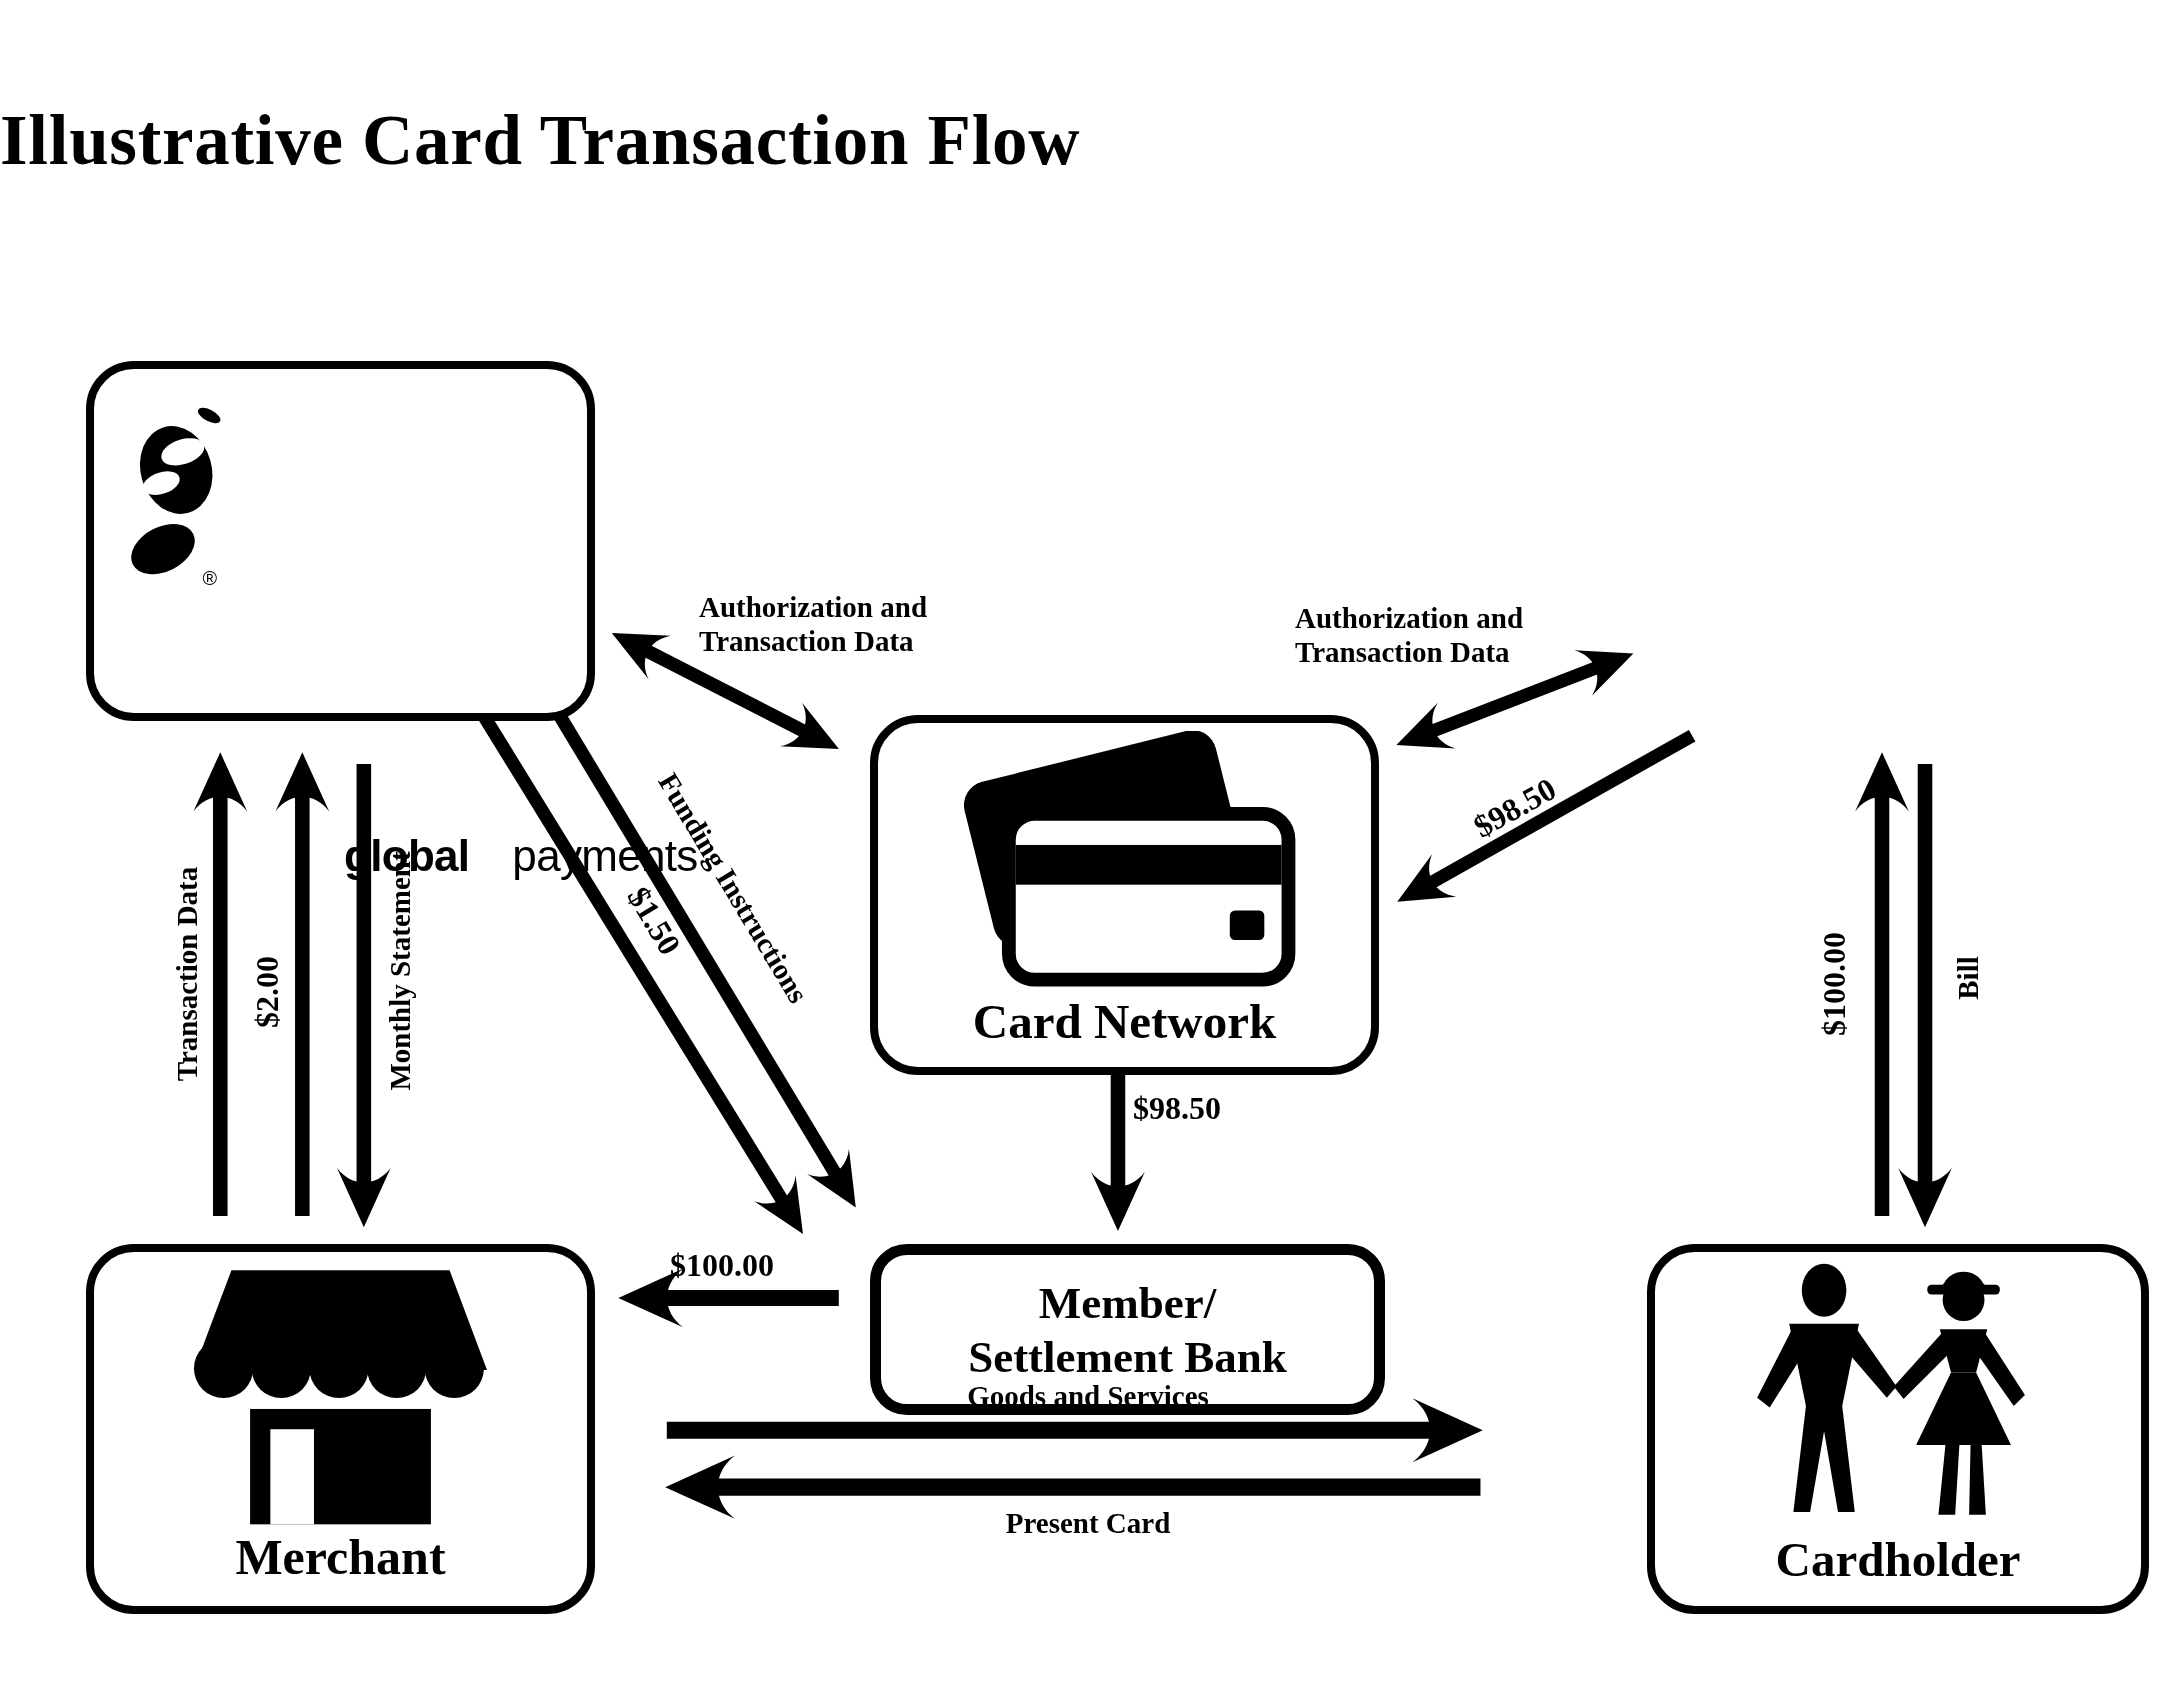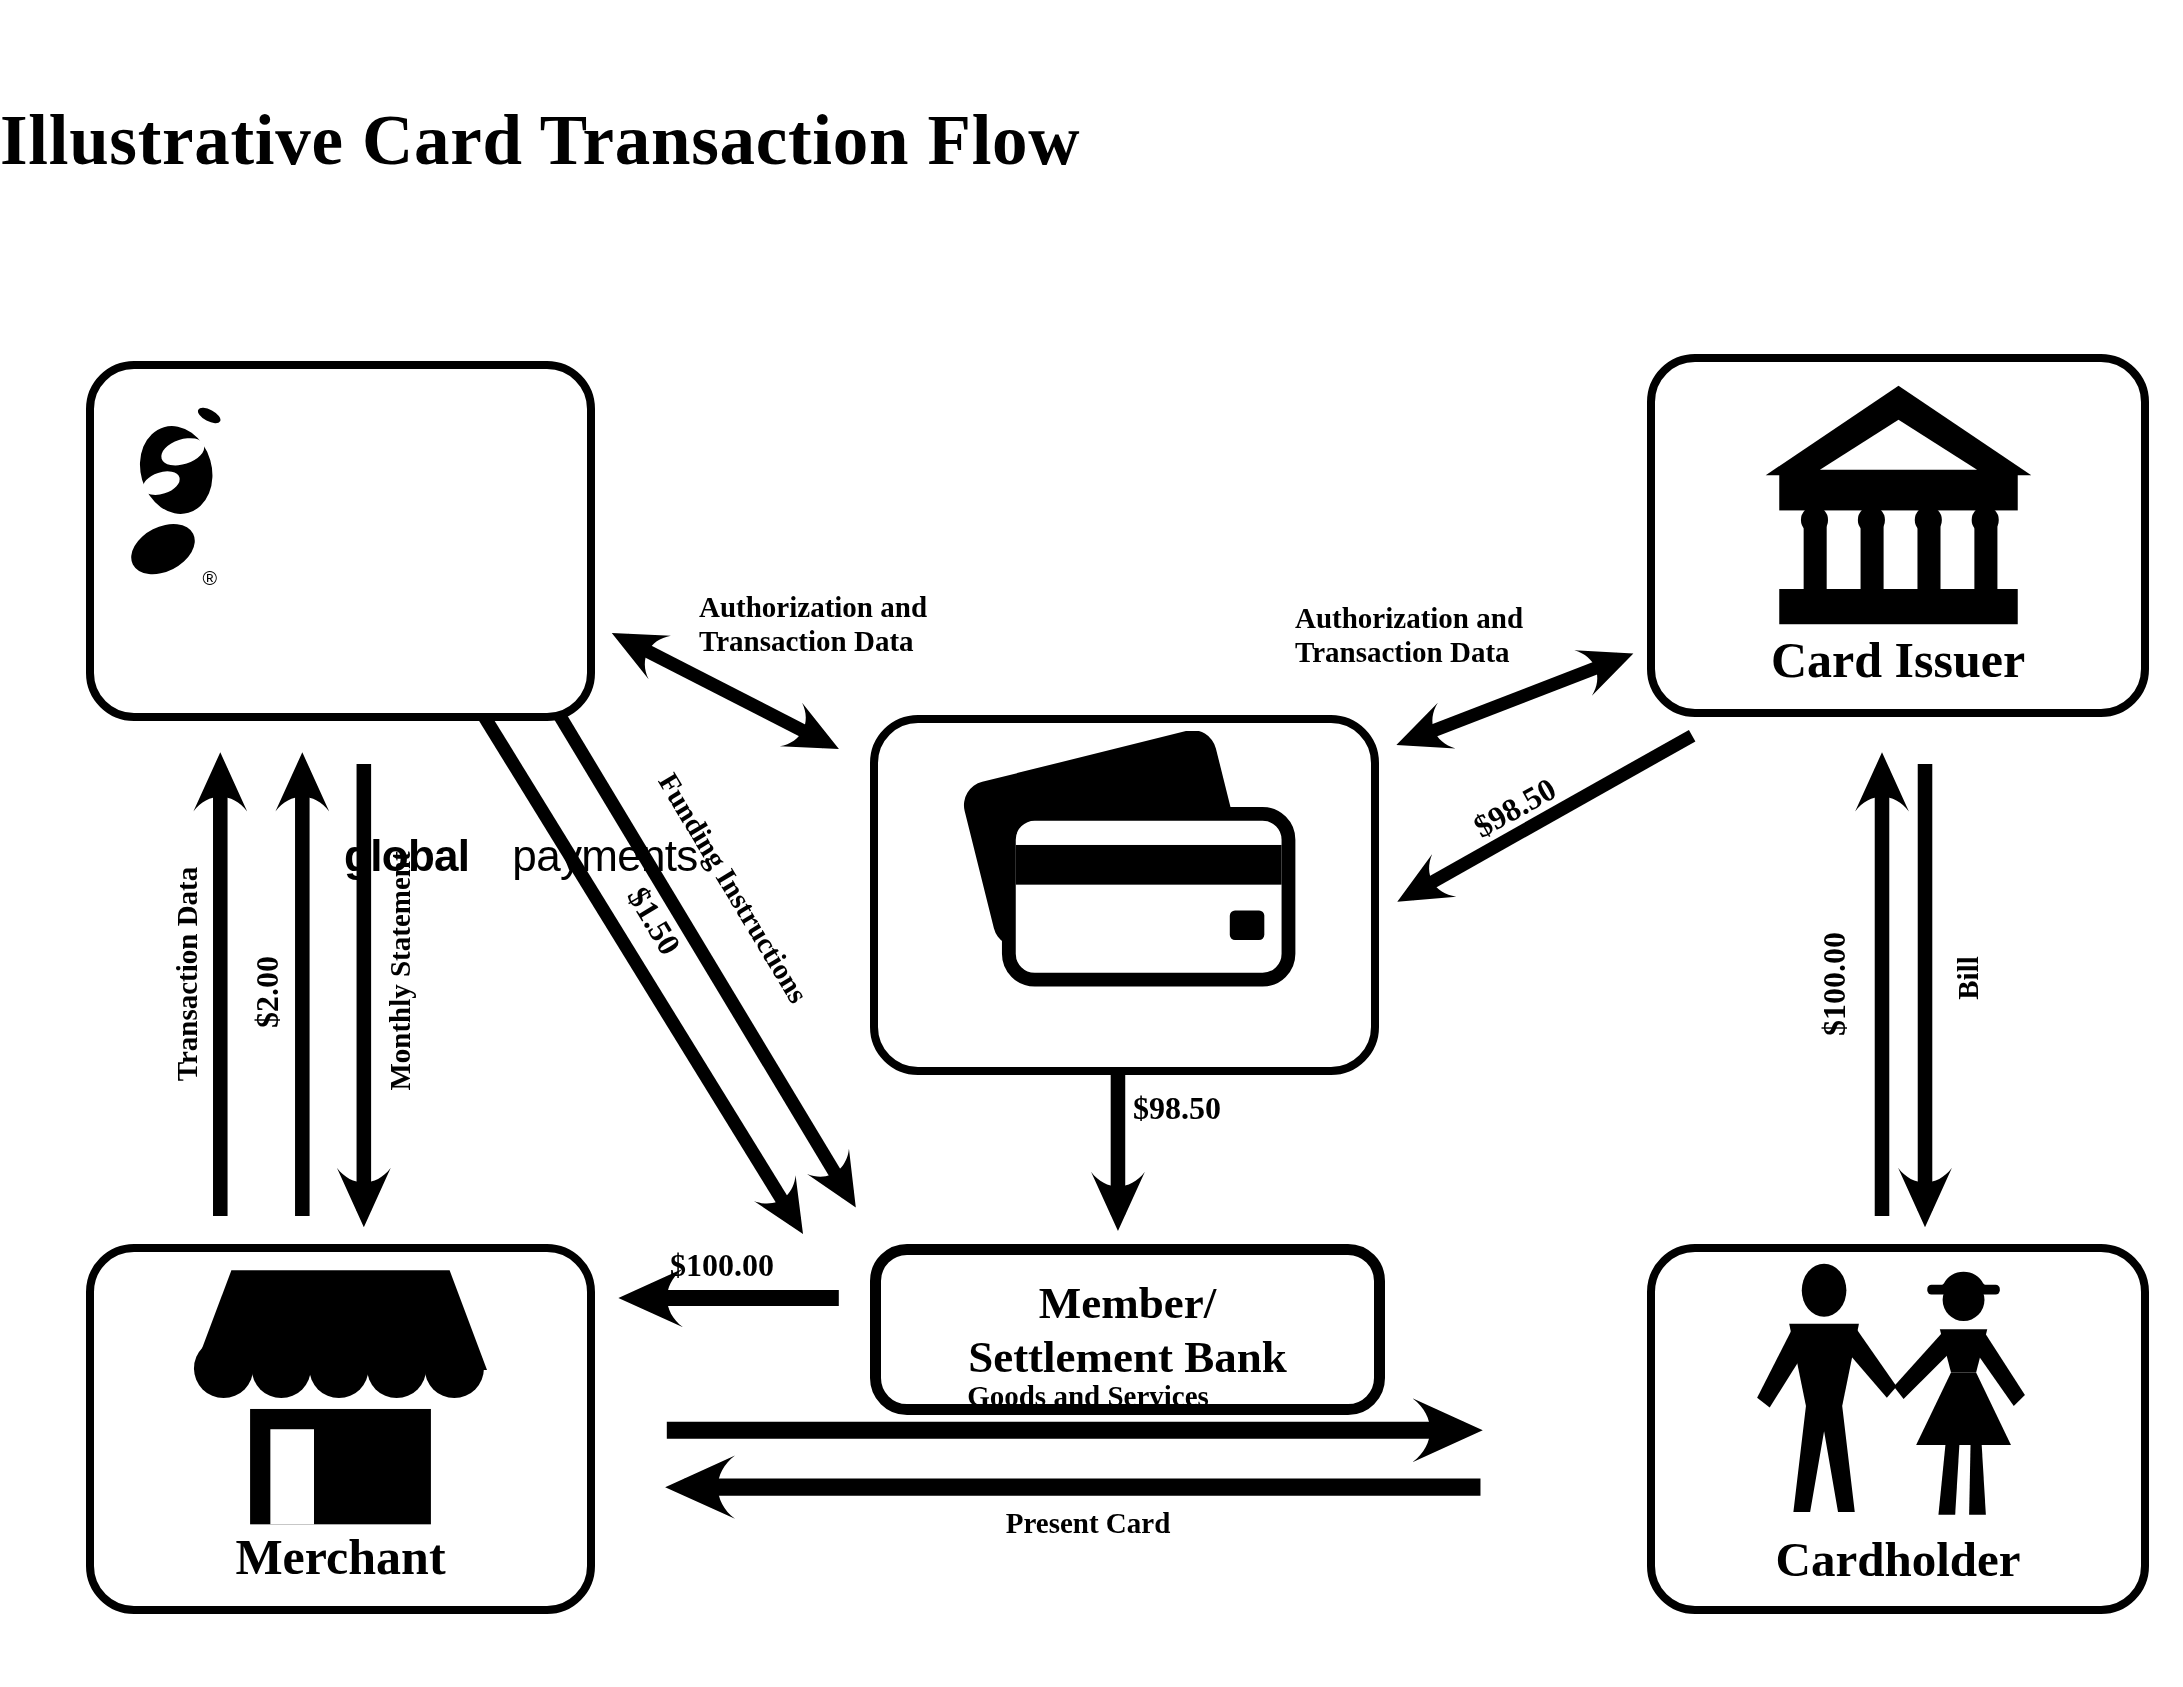--- a/index.html
+++ b/index.html
@@ -61,51 +61,33 @@
       <ellipse cx="64" cy="60" rx="27" ry="15" fill="#fff" transform="rotate(-18 64 60)"></ellipse>
       <ellipse cx="38" cy="98" rx="23" ry="13" fill="#fff" transform="rotate(-18 38 98)"></ellipse>
       <ellipse cx="40" cy="178" rx="41" ry="27" fill="#000" transform="rotate(-27 40 178)"></ellipse>
       <text x="88" y="222" font-size="24" font-family="Liberation Sans, sans-serif">®</text>
     </svg>
     <div class="gp-text">
       <span class="gp-bold">global</span><span class="gp-light">payments</span>
     </div>
   </div>
 
-  <div class="node" style="left:1647px;top:354px;width:486px;height:347px;">
-    <div class="icon-wrap" style="top:20px;">
-      <svg width="271" height="246" viewBox="0 0 200 180">
-        <polygon points="100,2 198,68 2,68" fill="#000"></polygon>
-        <polygon points="100,27 158,64 42,64" fill="#fff"></polygon>
-        <rect x="12" y="66" width="176" height="28" fill="#000"></rect>
-        <circle cx="38" cy="101" r="10" fill="#000"></circle>
-        <circle cx="80" cy="101" r="10" fill="#000"></circle>
-        <circle cx="122" cy="101" r="10" fill="#000"></circle>
-        <circle cx="164" cy="101" r="10" fill="#000"></circle>
-        <rect x="30" y="100" width="17" height="54" fill="#000"></rect>
-        <rect x="72" y="100" width="17" height="54" fill="#000"></rect>
-        <rect x="114" y="100" width="17" height="54" fill="#000"></rect>
-        <rect x="156" y="100" width="17" height="54" fill="#000"></rect>
-        <rect x="12" y="152" width="176" height="26" fill="#000"></rect>
-      </svg>
-    </div>
-    <div class="node-label" style="bottom:20px;font-size:50px;">Card Issuer</div>
-  </div>
 
   <div class="node" style="left:870px;top:715px;width:493px;height:344px;">
     <div class="icon-wrap" style="top:8px;">
       <svg width="397" height="259" viewBox="0 0 230 150">
         <g transform="rotate(-14 100 60)">
           <rect x="28" y="14" width="150" height="98" rx="14" fill="#000"></rect>
         </g>
         <rect x="48" y="48" width="162" height="96" rx="15" fill="#fff" stroke="#000" stroke-width="8"></rect>
         <rect x="52" y="66" width="154" height="23" fill="#000"></rect>
         <rect x="176" y="104" width="20" height="17" rx="3" fill="#000"></rect>
       </svg>
     </div>
+    <div class="node-label" style="bottom:17px;font-size:49px;">Card Network</div>
   </div>
 
   <div class="node node-thick" style="left:870px;top:1244px;width:493px;height:149px;">
     <div class="member-label">
       <div>Member/</div>
       <div>Settlement Bank</div>
     </div>
   </div>
 
   <div class="node" style="left:86px;top:1244px;width:493px;height:354px;">

